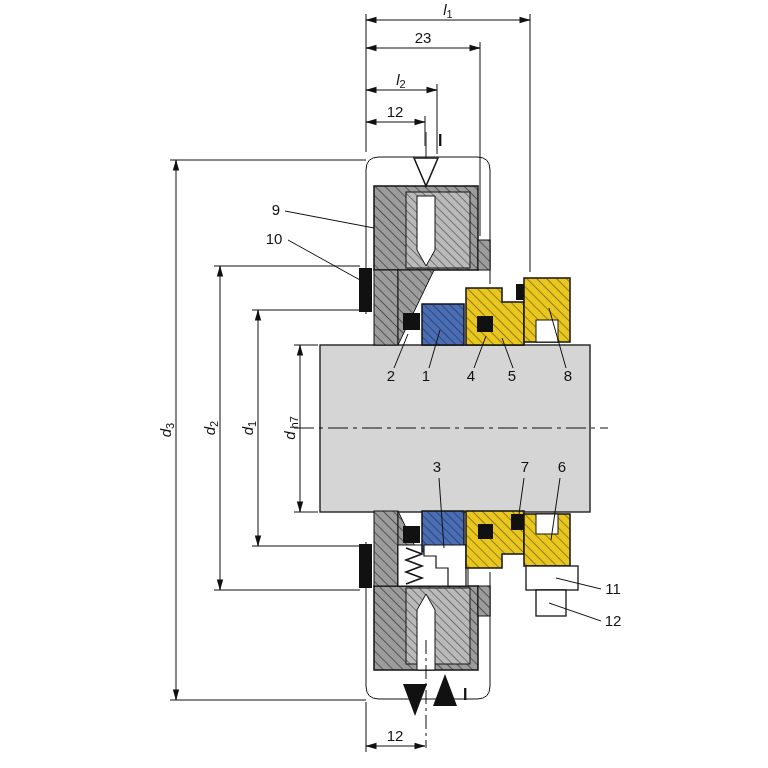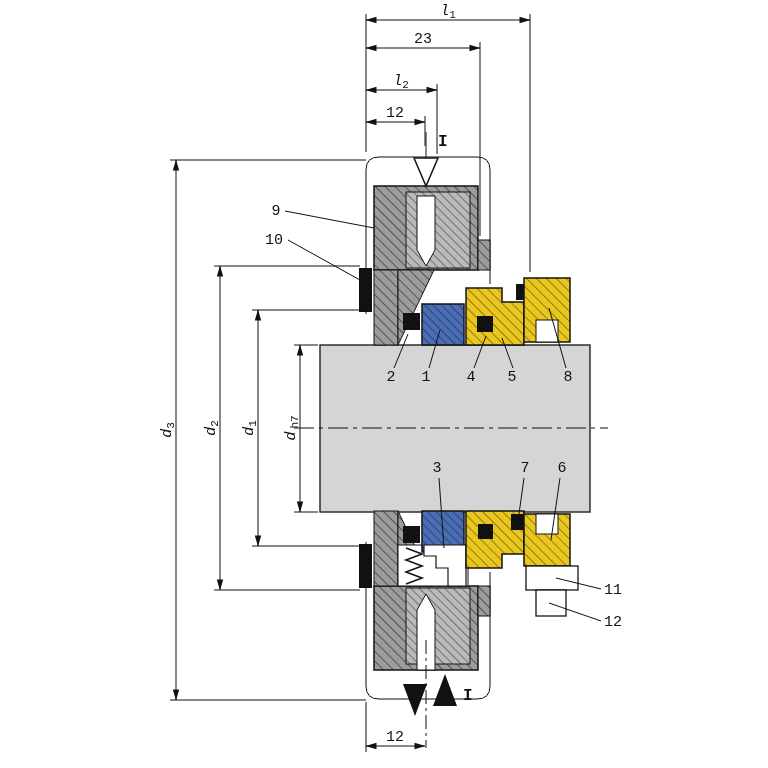--- a/index.html
+++ b/index.html
@@ -1,16 +1,16 @@
 <!DOCTYPE html>
 <html><head>
 <meta charset="utf-8">
 <style>
   html,body{margin:0;padding:0;background:#ffffff;}
-  .stage{width:768px;height:768px;background:#fff;font-family:Liberation Mono, monospace;}
+  .stage{width:768px;height:768px;background:#fff;font-family:Liberation Sans, sans-serif;}
   svg{display:block;}
   text{fill:#111;}
   .dimtxt{font-size:15px;}
   .ital{font-style:italic;}
   .sub{font-size:11px;}
   .part{font-size:15px;}
   .secmark{font-size:16px;font-weight:bold;}
   .thin{stroke:#111;stroke-width:1;fill:none;}
   .dimline{stroke:#111;stroke-width:1;fill:none;}
   .outline{stroke:#151515;stroke-width:1.5;}

